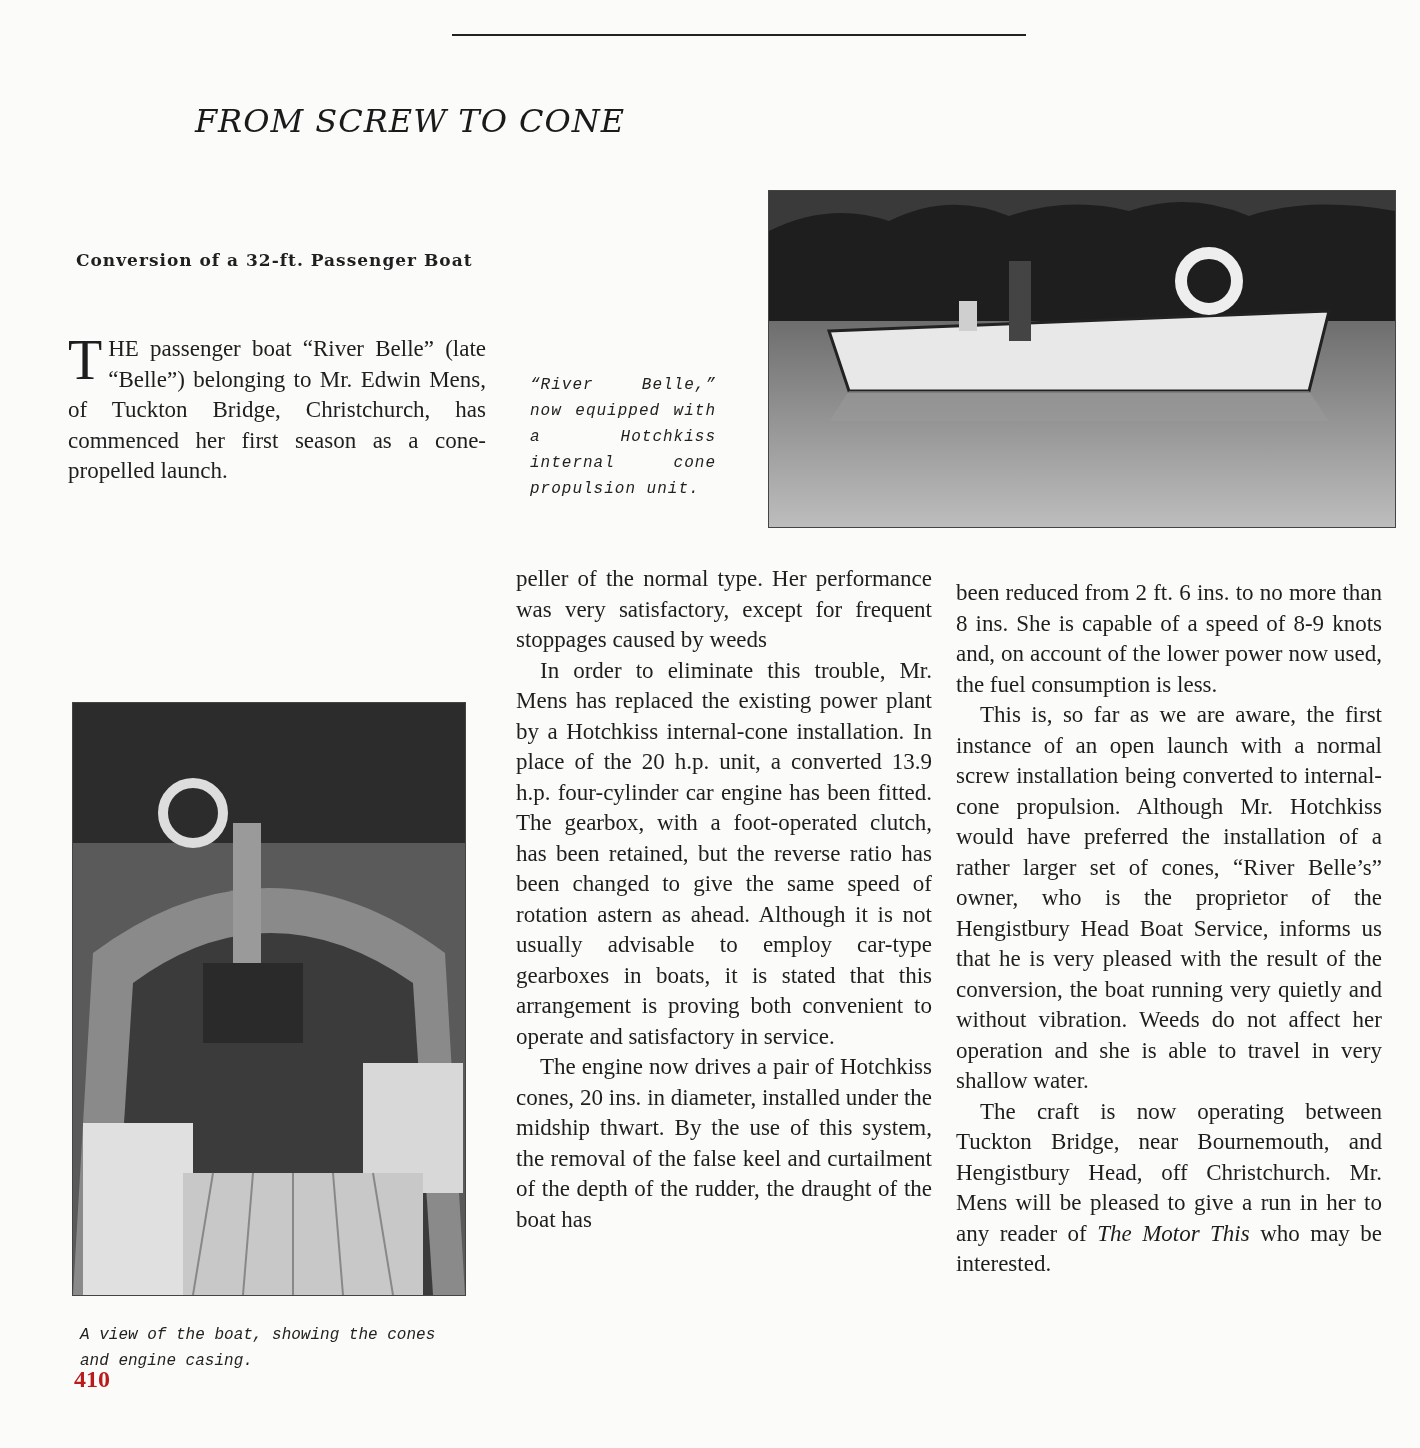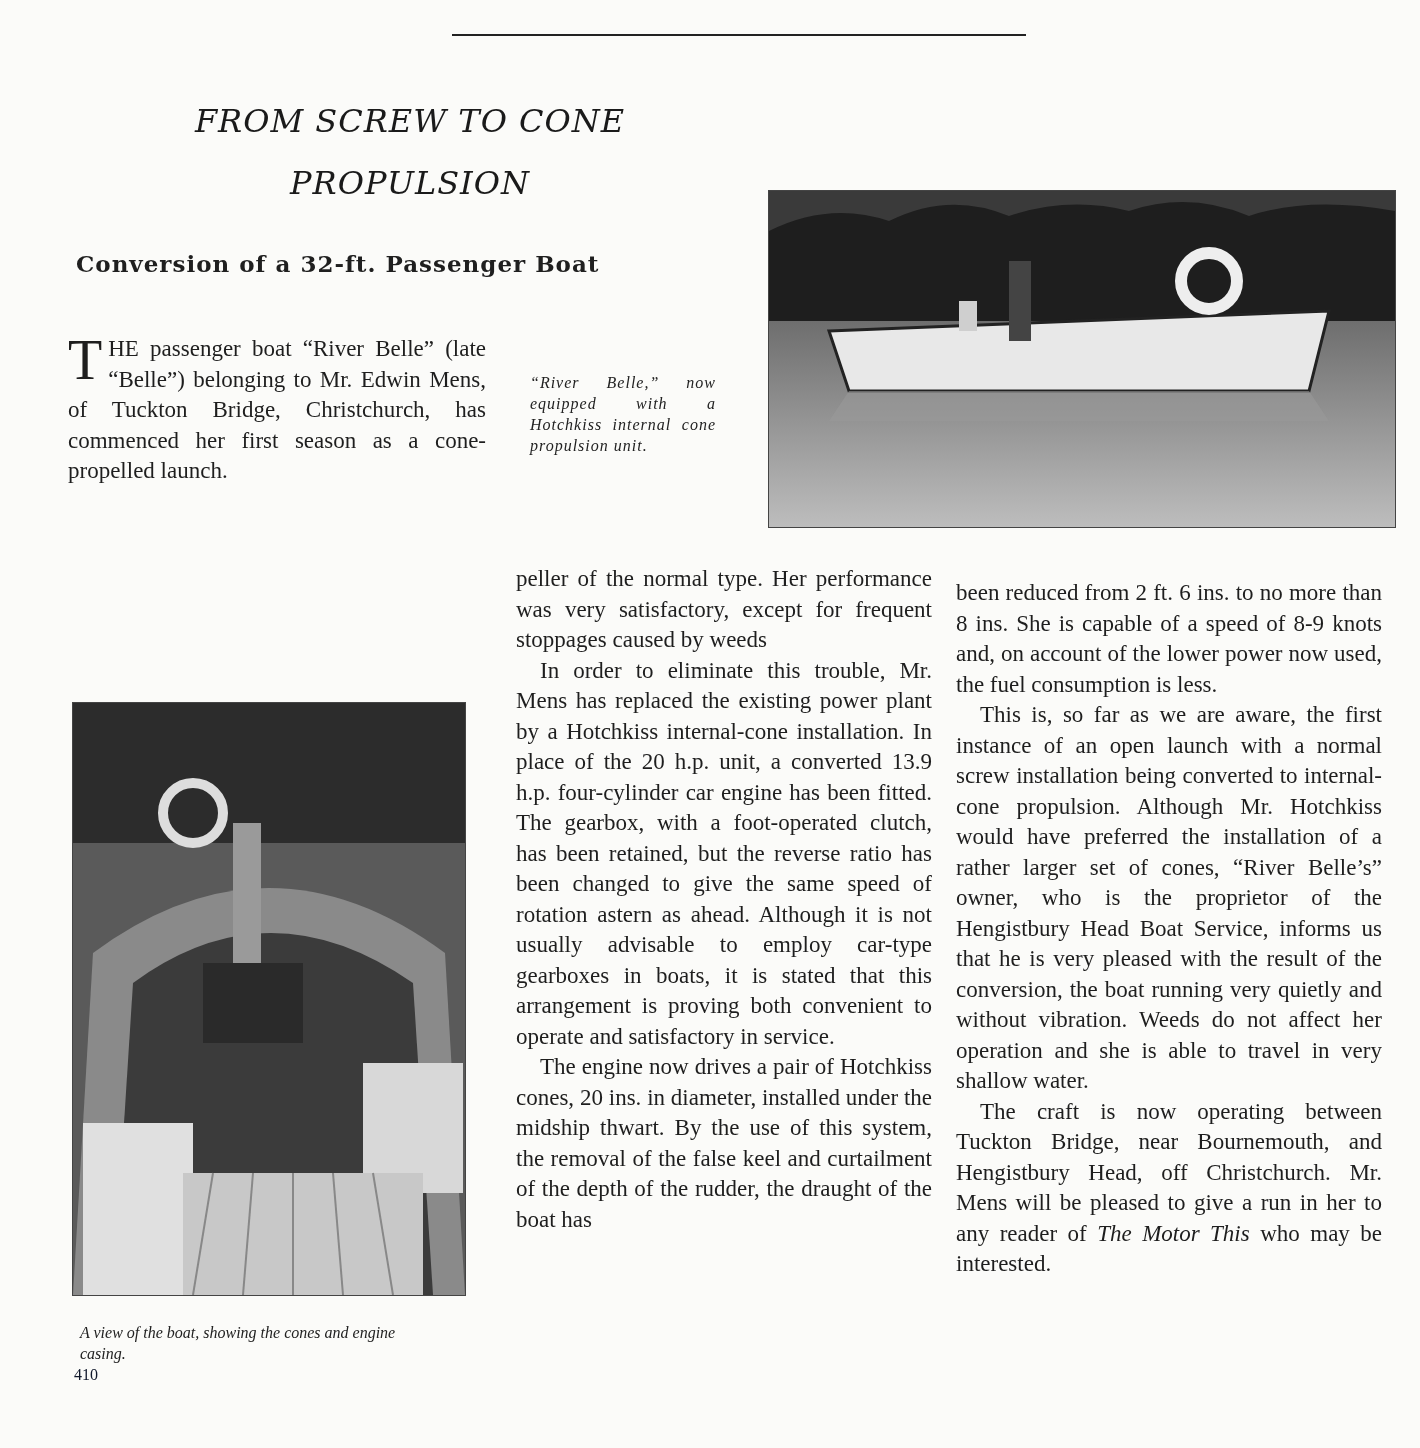--- a/index.html
+++ b/index.html
@@ -9,47 +9,46 @@
     font-family: "DejaVu Serif", serif;
   }
   .rule { position: absolute; left: 452px; top: 34px; width: 574px; height: 2px; background: #222; }
   .title {
     position: absolute; left: 60px; top: 90px; width: 700px; text-align: center;
     font-family: "DejaVu Serif", serif; font-style: italic; font-size: 32px;
     line-height: 62px; letter-spacing: 1px; color: #1a1a1a; margin: 0; font-weight: normal;
   }
   .subtitle {
     position: absolute; left: 76px; top: 250px; width: 670px;
-    font-family: "DejaVu Serif", serif; font-weight: bold; font-size: 23px;
+    font-family: "DejaVu Serif", serif; font-weight: bold; font-size: 17px;
     letter-spacing: 1px; color: #1f1f1f; margin: 0;
   }
   .col {
     position: absolute; font-family: "Liberation Serif", serif; font-size: 23px;
     line-height: 30.5px; text-align: justify; color: #1e1e1e;
   }
   .col p { margin: 0; text-indent: 24px; }
   .col p.first { text-indent: 0; }
   .dropcap { float: left; font-size: 56px; line-height: 48px; margin: 2px 6px 0 0; }
   .photo {
     position: absolute; border: 1px solid #444; overflow: hidden;
   }
   .caption {
-    position: absolute; font-family: Liberation Serif, serif; font-style: italic;
-    font-size: 16px; line-height: 21px; color: #222;
+    position: absolute; font-family: Liberation Mono, monospace; font-style: italic;
+    font-size: 16px; line-height: 26px; color: #222;
   }
-  .pagenum { position: absolute; left: 74px; top: 1366px; font-size: 16px; color: #0f172a; font-family: "Liberation Serif", serif; }
+  .pagenum { position: absolute; left: 74px; top: 1366px; font-size: 24px; color: #b91c1c; font-family: "Liberation Serif", serif; font-weight: bold; }
 </style>
 </head>
 <body>
 
 <div class="rule"></div>
 
 <h1 class="title">
   <span>FROM SCREW TO CONE</span><br>
-  <span>PROPULSION</span>
 </h1>
 
 <h2 class="subtitle">Conversion of a 32-ft. Passenger Boat</h2>
 
 <div class="photo" style="left:768px; top:190px; width:626px; height:336px;">
   <svg width="626" height="336" viewBox="0 0 626 336">
     <defs>
       <linearGradient id="water" x1="0" y1="0" x2="0" y2="1">
         <stop offset="0" stop-color="#6e6e6e"></stop>
           <stop offset="1" stop-color="#bdbdbd"></stop>

